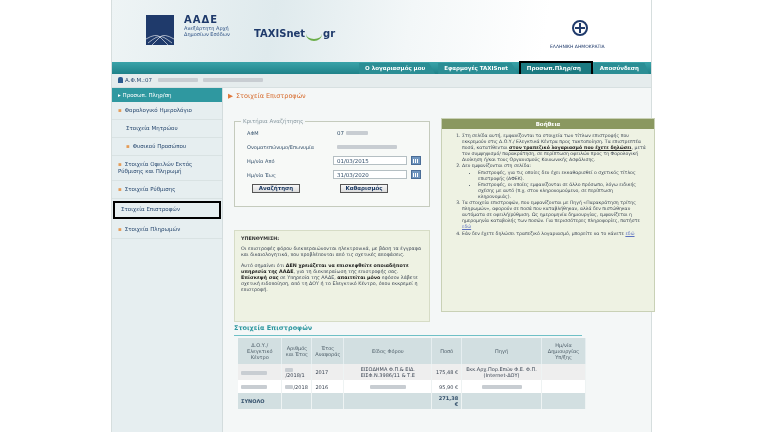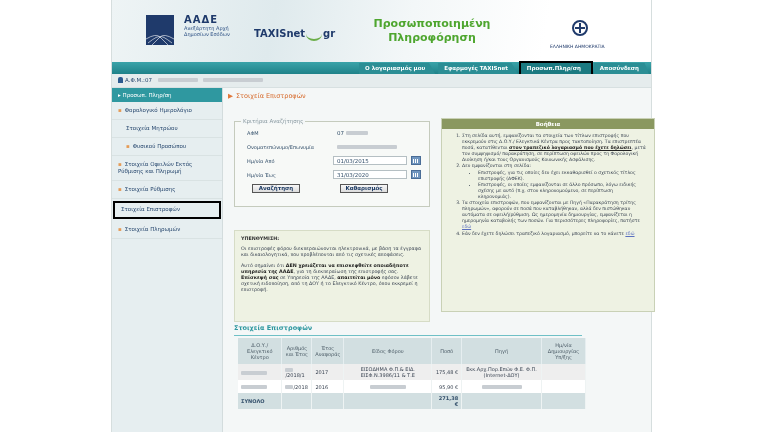--- a/index.html
+++ b/index.html
@@ -84,24 +84,20 @@
         </svg>
     </div>
     <div class="aade-text">
       <div class="aade-title">ΑΑΔΕ</div>
       <div class="aade-sub">Ανεξάρτητη Αρχή</div>
       <div class="aade-sub">Δημοσίων Εσόδων</div>
     </div>
     <div class="taxisnet">
       <span>TAXISnet</span><span class="swoosh"></span><span>gr</span>
     </div>
-    <div class="portal-title">
-      <div>Προσωποποιημένη</div>
-      <div>Πληροφόρηση</div>
-    </div>
     <div class="gov-emblem"></div>
     <div class="gov-text">ΕΛΛΗΝΙΚΗ ΔΗΜΟΚΡΑΤΙΑ</div>
   </div>
 
   <div class="navbar">
     <div class="nav-tabs">
       <div class="nav-tab">Ο λογαριασμός μου</div>
       <div class="nav-tab">Εφαρμογές TAXISnet</div>
       <div class="nav-tab active">Προσωπ.Πληρ/ση</div>
       <div class="nav-tab">Αποσύνδεση</div>

